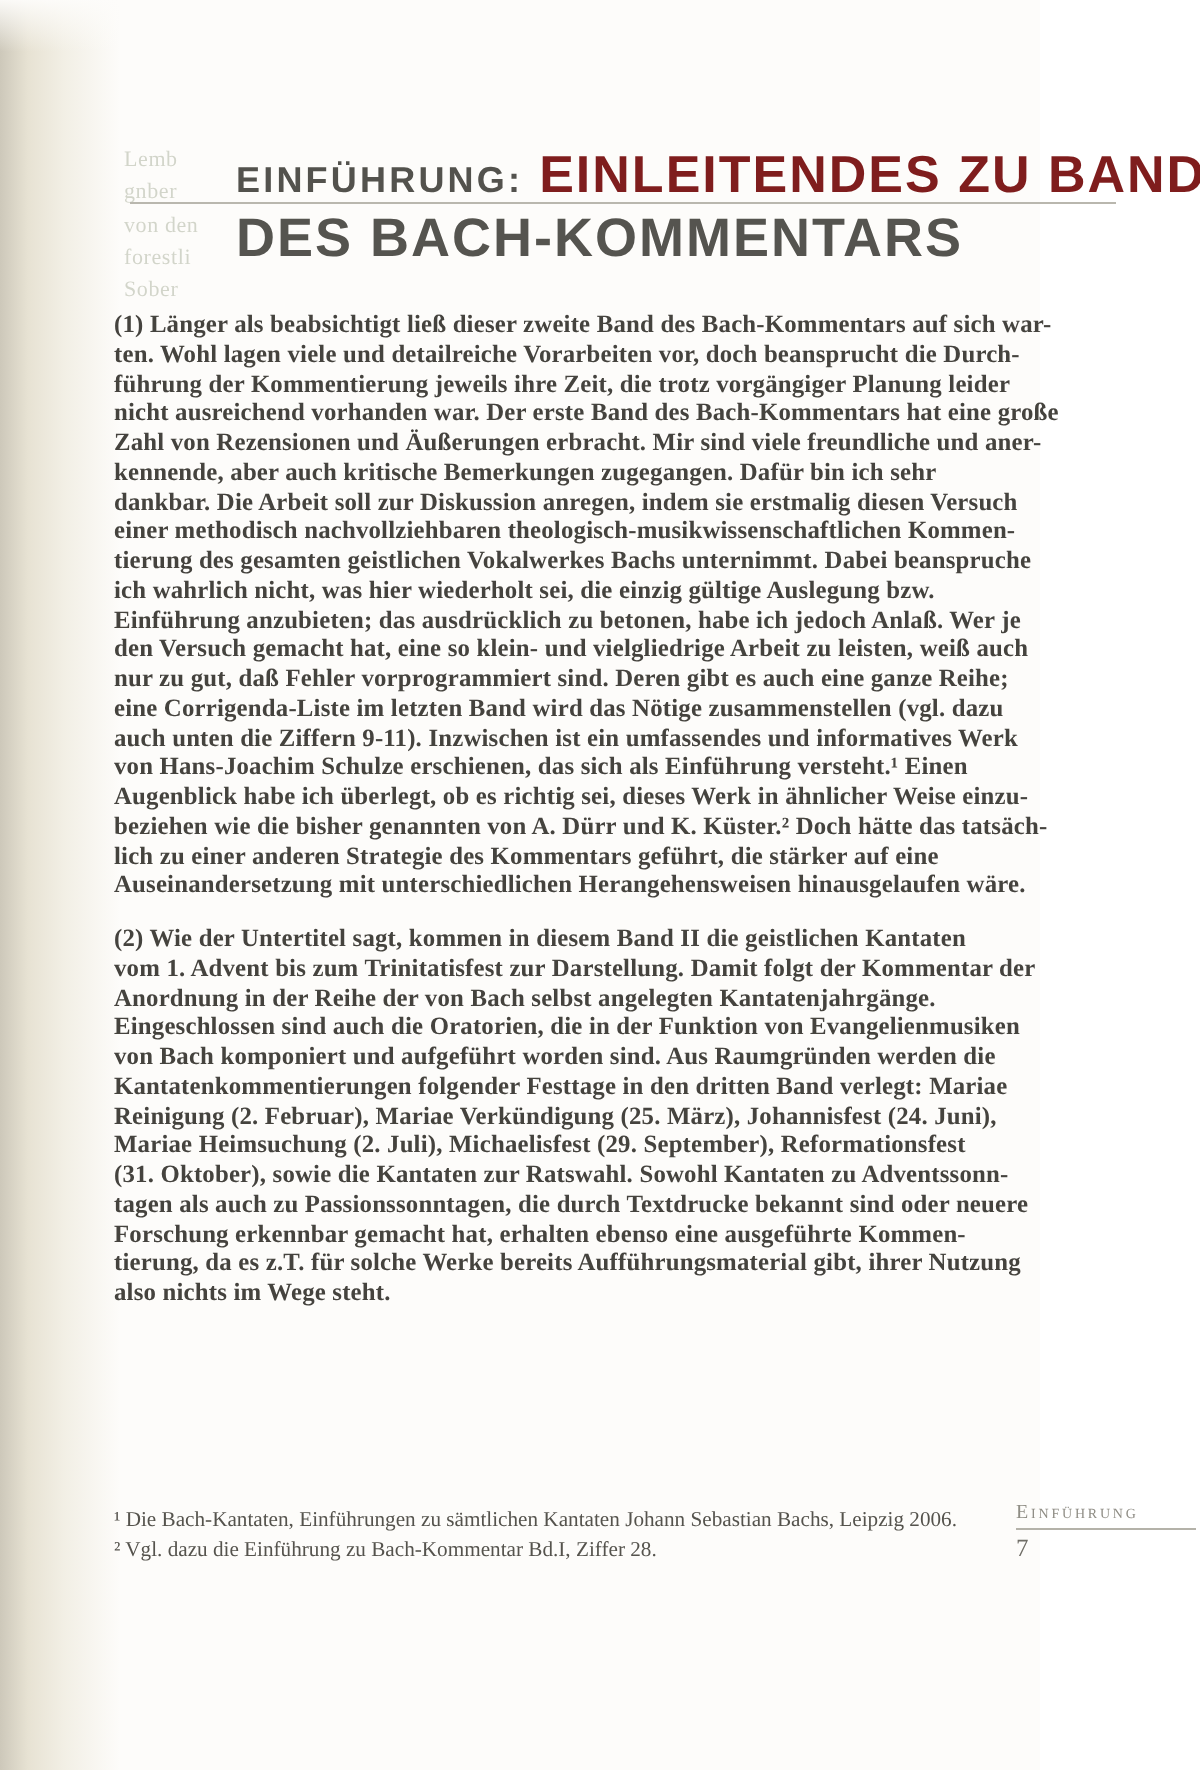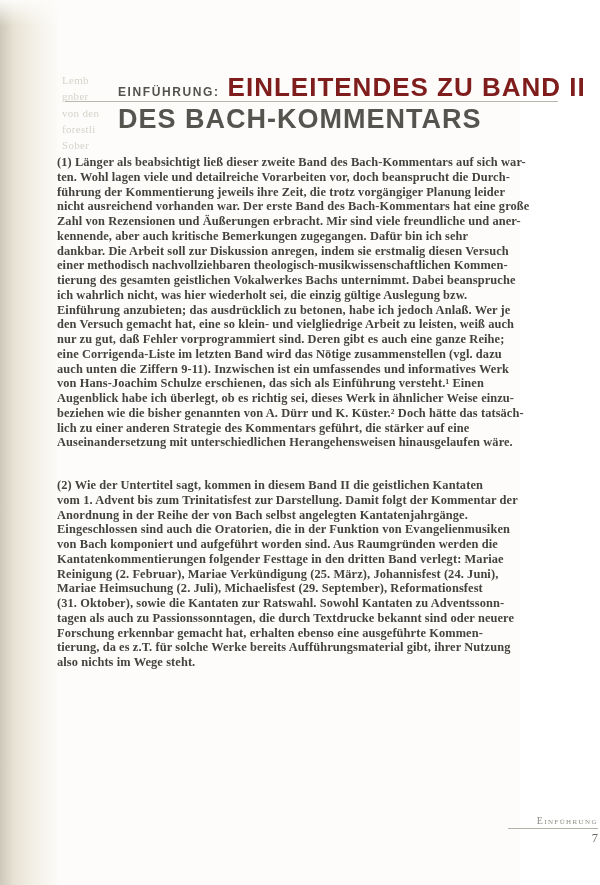--- a/index.html
+++ b/index.html
@@ -34,21 +34,21 @@
     white-space: pre-line;
     letter-spacing: 0.3px;
   }
   .heading-row {
     position: absolute; left: 118px; top: 72px;
     display: flex; align-items: baseline;
     font-family: "Liberation Sans", "DejaVu Sans", sans-serif;
     color: #53524d; white-space: nowrap;
   }
   .kicker {
-    font-size: 12px; font-weight: bold; letter-spacing: 1.6px;
+    font-size: 18px; font-weight: bold; letter-spacing: 1.6px;
   }
   .title1 {
     font-size: 26px; font-weight: bold; letter-spacing: 1px;
     margin-left: 8px; color: #7f1d1d;
   }
   .title-rule {
     position: absolute; left: 65px; top: 101px;
     width: 493px; height: 1px; background: #b9b7ae;
   }
   .title2 {
@@ -61,32 +61,32 @@
     position: absolute; left: 57px; top: 155px; width: 496px;
     color: #45433e;
   }
   .para {
     margin: 0;
     font-size: 12.4px; line-height: 14.75px;
     white-space: pre-line;
     letter-spacing: 0.1px;
     font-weight: bold;
   }
-  .para + .para { margin-top: 28px; }
+  .para + .para { margin-top: 12px; }
   .footnotes {
     position: absolute; left: 57px; top: 753px; width: 500px;
     color: #55534d;
   }
   .footnote {
     font-size: 10.6px; line-height: 15.2px;
     white-space: nowrap;
   }
   .footer-block {
-    position: absolute; left: 508px; top: 815px; width: 90px;
-    text-align: right;
+    position: absolute; left: 508px; top: 751px; width: 90px;
+    text-align: left;
   }
   .running-head {
     font-family: "Liberation Serif", serif;
     font-variant: small-caps;
     font-size: 10px; letter-spacing: 1.4px;
     color: #8f8d85;
   }
   .footer-rule {
     margin-top: 2px; height: 1px; background: #b4b2a9;
   }
@@ -146,20 +146,24 @@
 Kantatenkommentierungen folgender Festtage in den dritten Band verlegt: Mariae
 Reinigung (2. Februar), Mariae Verkündigung (25. März), Johannisfest (24. Juni),
 Mariae Heimsuchung (2. Juli), Michaelisfest (29. September), Reformationsfest
 (31. Oktober), sowie die Kantaten zur Ratswahl. Sowohl Kantaten zu Adventssonn-
 tagen als auch zu Passionssonntagen, die durch Textdrucke bekannt sind oder neuere
 Forschung erkennbar gemacht hat, erhalten ebenso eine ausgeführte Kommen-
 tierung, da es z.T. für solche Werke bereits Aufführungsmaterial gibt, ihrer Nutzung
 also nichts im Wege steht.</p>
   </div>
 
+  <div class="footnotes">
+    <div class="footnote">¹ Die Bach-Kantaten, Einführungen zu sämtlichen Kantaten Johann Sebastian Bachs, Leipzig 2006.</div>
+    <div class="footnote">² Vgl. dazu die Einführung zu Bach-Kommentar Bd.I, Ziffer 28.</div>
+  </div>
 
   <div class="footer-block">
     <div class="running-head">Einführung</div>
     <div class="footer-rule"></div>
     <div class="page-number">7</div>
   </div>
 
 </div>
 
 </body></html>

